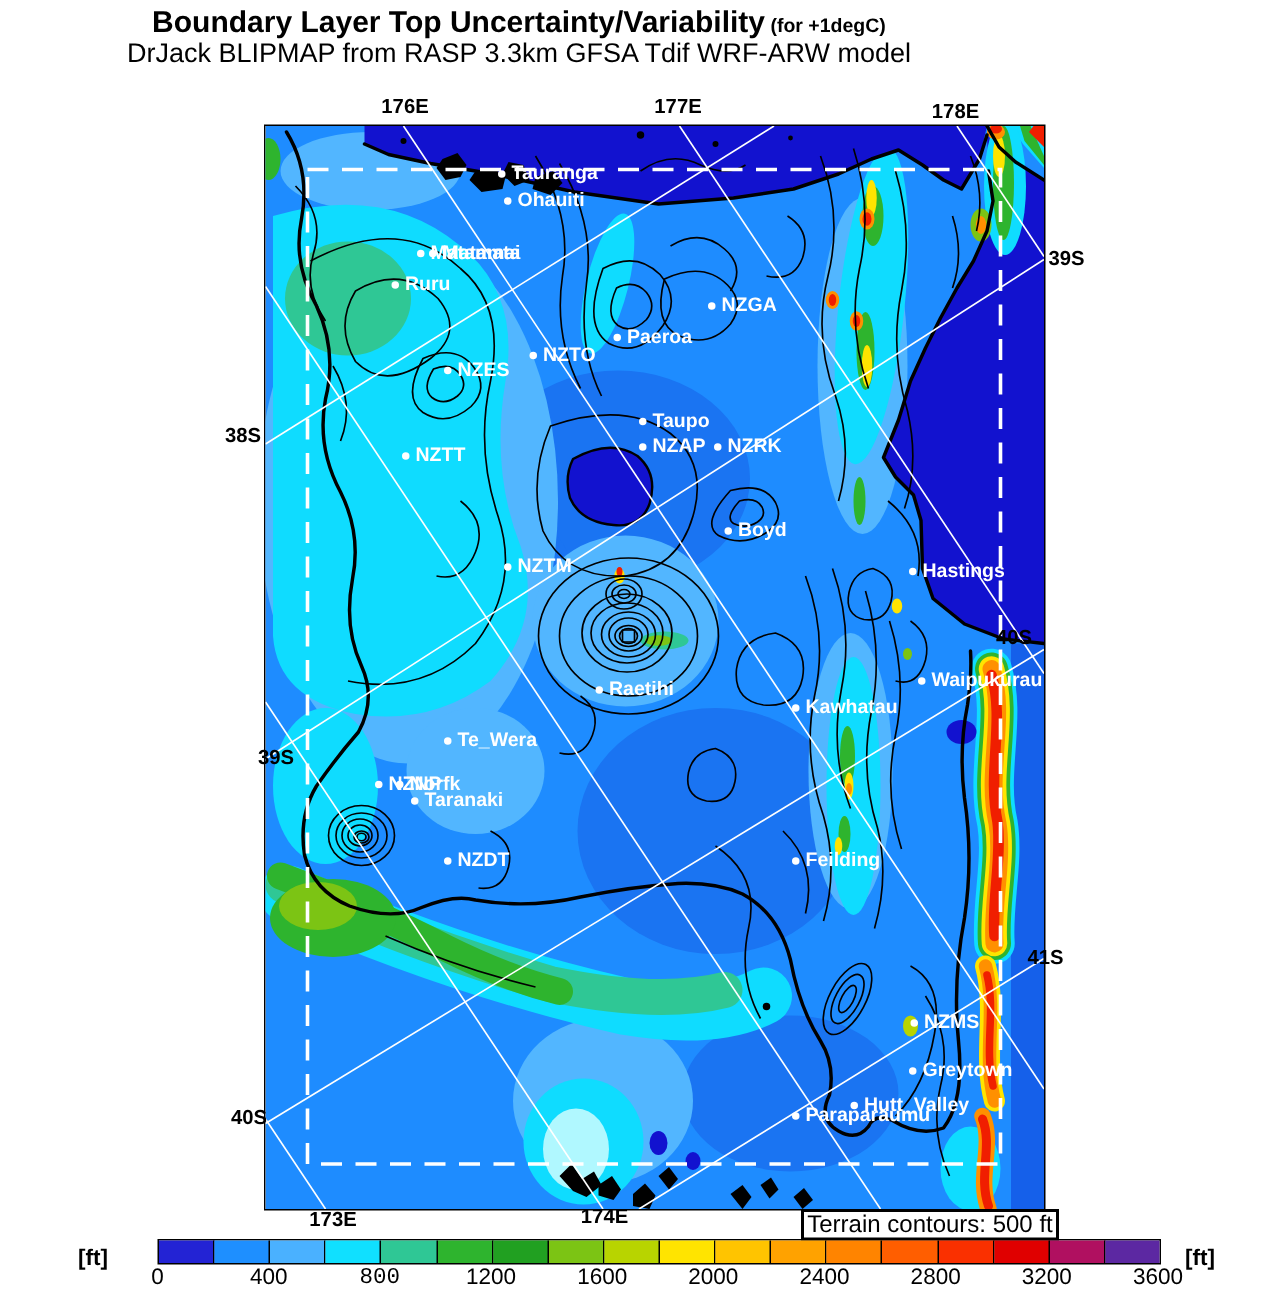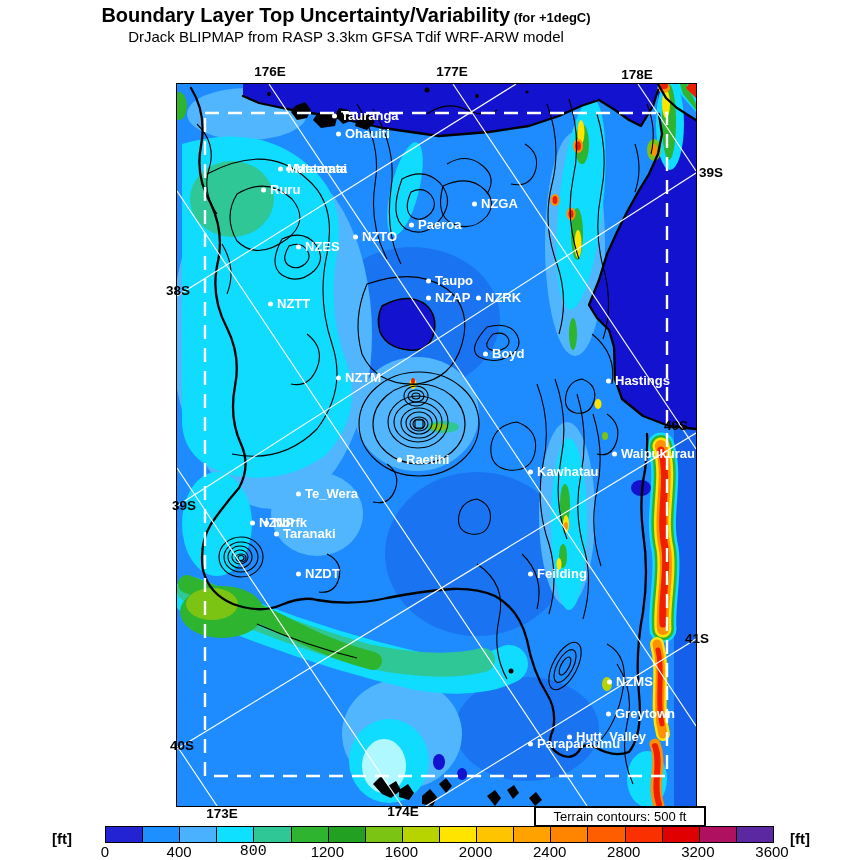--- a/index.html
+++ b/index.html
@@ -4,38 +4,38 @@
 <style>
   html,body{margin:0;padding:0;background:#fff;}
   .page{position:relative;width:850px;height:860px;background:#fff;
         font-family:"Liberation Sans","DejaVu Sans",sans-serif;overflow:hidden;}
   
   .hdr{position:absolute;top:4px;left:0;width:692px;text-align:center;color:#000;}
   .hdr .l1{font-size:20px;font-weight:bold;line-height:22px;}
   .hdr .l1 .small{font-size:13px;font-weight:bold;}
   .hdr .l2{font-size:17px;line-height:20px;}
   .hdr .l2 .small{font-size:13px;}
-  .hdr .l3{font-size:15px;line-height:15px;}
+  .hdr .l3{font-size:18px;line-height:15px;}
   
   .map-frame{position:absolute;left:176px;top:83px;width:519px;height:722px;
              border:1px solid #000;box-sizing:content-box;}
   .map-frame svg{display:block;width:519px;height:722px;}
   
   .site{position:absolute;white-space:nowrap;color:#fff;font-size:13px;font-weight:bold;
         transform:translateY(-50%);line-height:13px;}
   .site .dot{display:inline-block;width:5px;height:5px;border-radius:50%;
              background:#fff;vertical-align:middle;margin-right:4px;}
   
   .axlab{position:absolute;color:#000;font-size:13.5px;font-weight:bold;white-space:nowrap;
          transform:translateY(-50%);}
   .axlab.center{transform:translate(-50%,-50%);}
-  .axlab.right{transform:translate(-100%,-50%);margin-left:16px;}
+  .axlab.right{transform:translate(-100%,-50%);}
   
   .terrain-note{position:absolute;left:534px;top:806px;width:168px;height:17px;
-                background:#fff;border:2px solid #000;font-size:13px;color:#000;
+                background:#fff;border:2px solid #000;font-size:16px;color:#000;
                 text-align:center;line-height:17px;}
   
   .cbar{position:absolute;left:105px;top:826px;width:667px;height:15px;
         border:1px solid #000;display:flex;}
   .cbar .seg{flex:1 1 0;border-right:1px solid #000;}
   .cbar .seg:last-child{border-right:none;}
   .cbticks{position:absolute;left:105px;top:843px;width:667px;height:18px;}
   .cbticks .tick{position:absolute;transform:translateX(-50%);font-size:15px;color:#000;}
   .cbunit{position:absolute;top:830px;font-size:15px;font-weight:bold;color:#000;}
   .cbunit.left{left:52px;}

